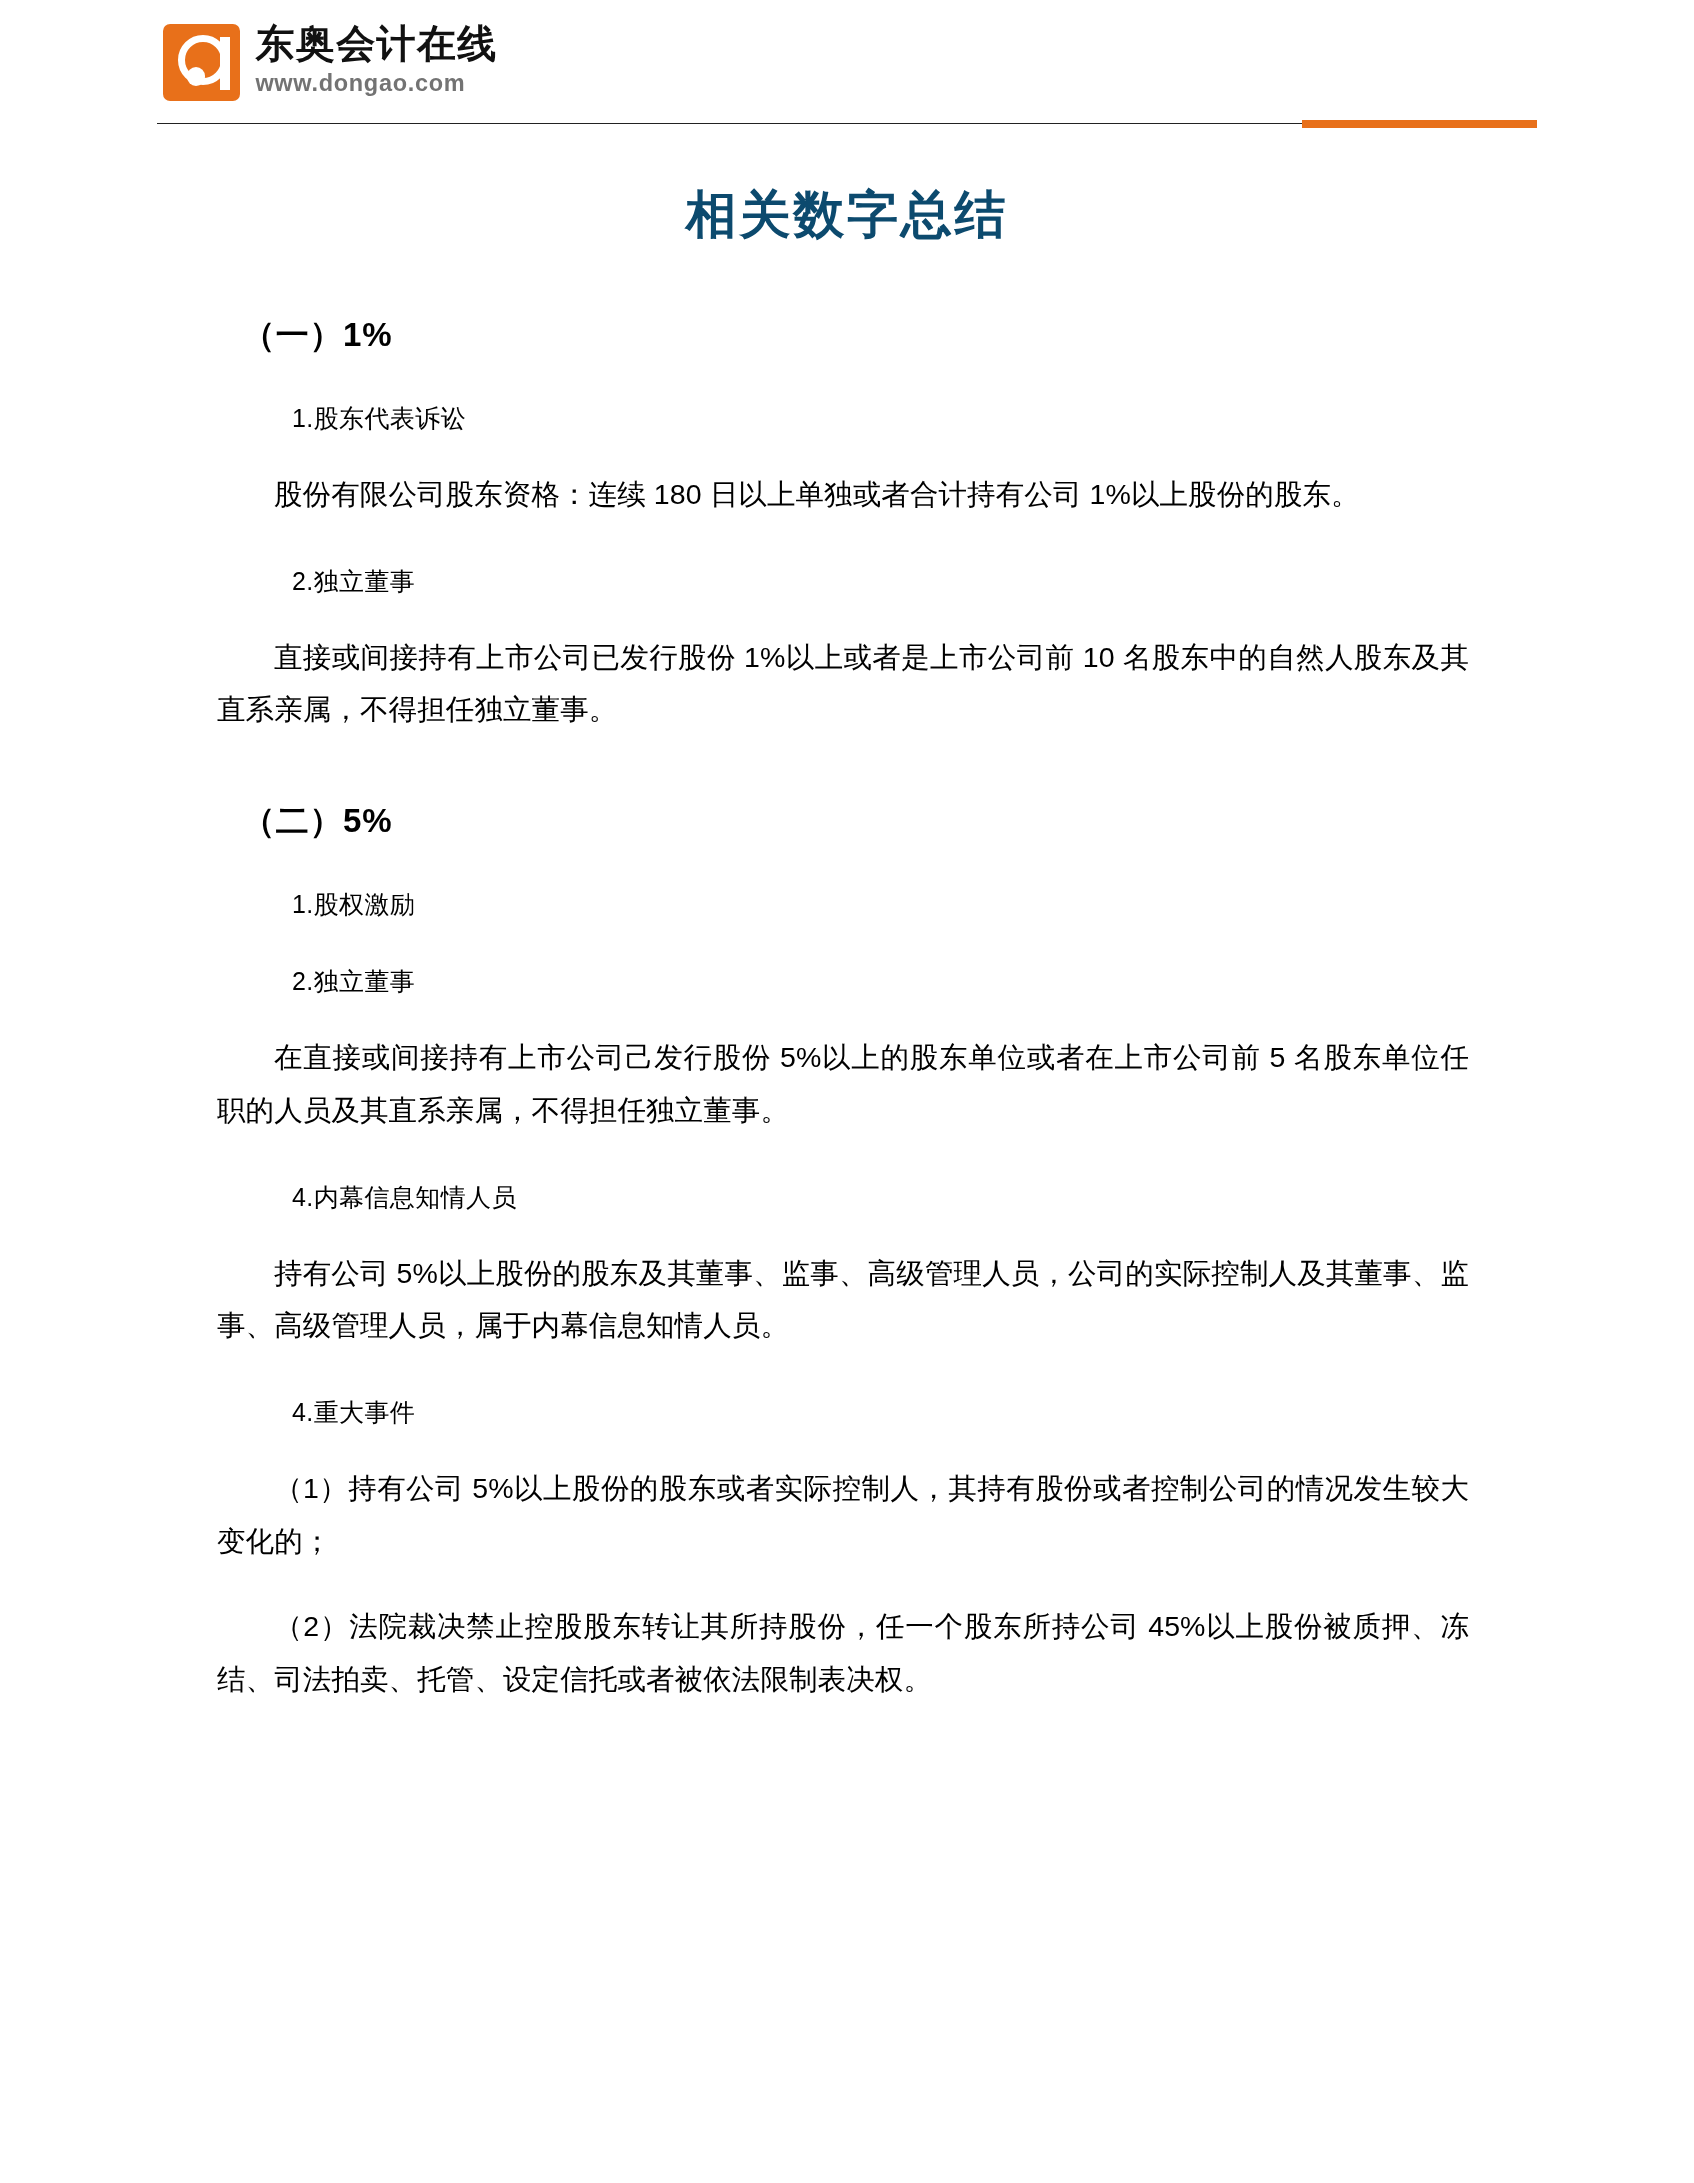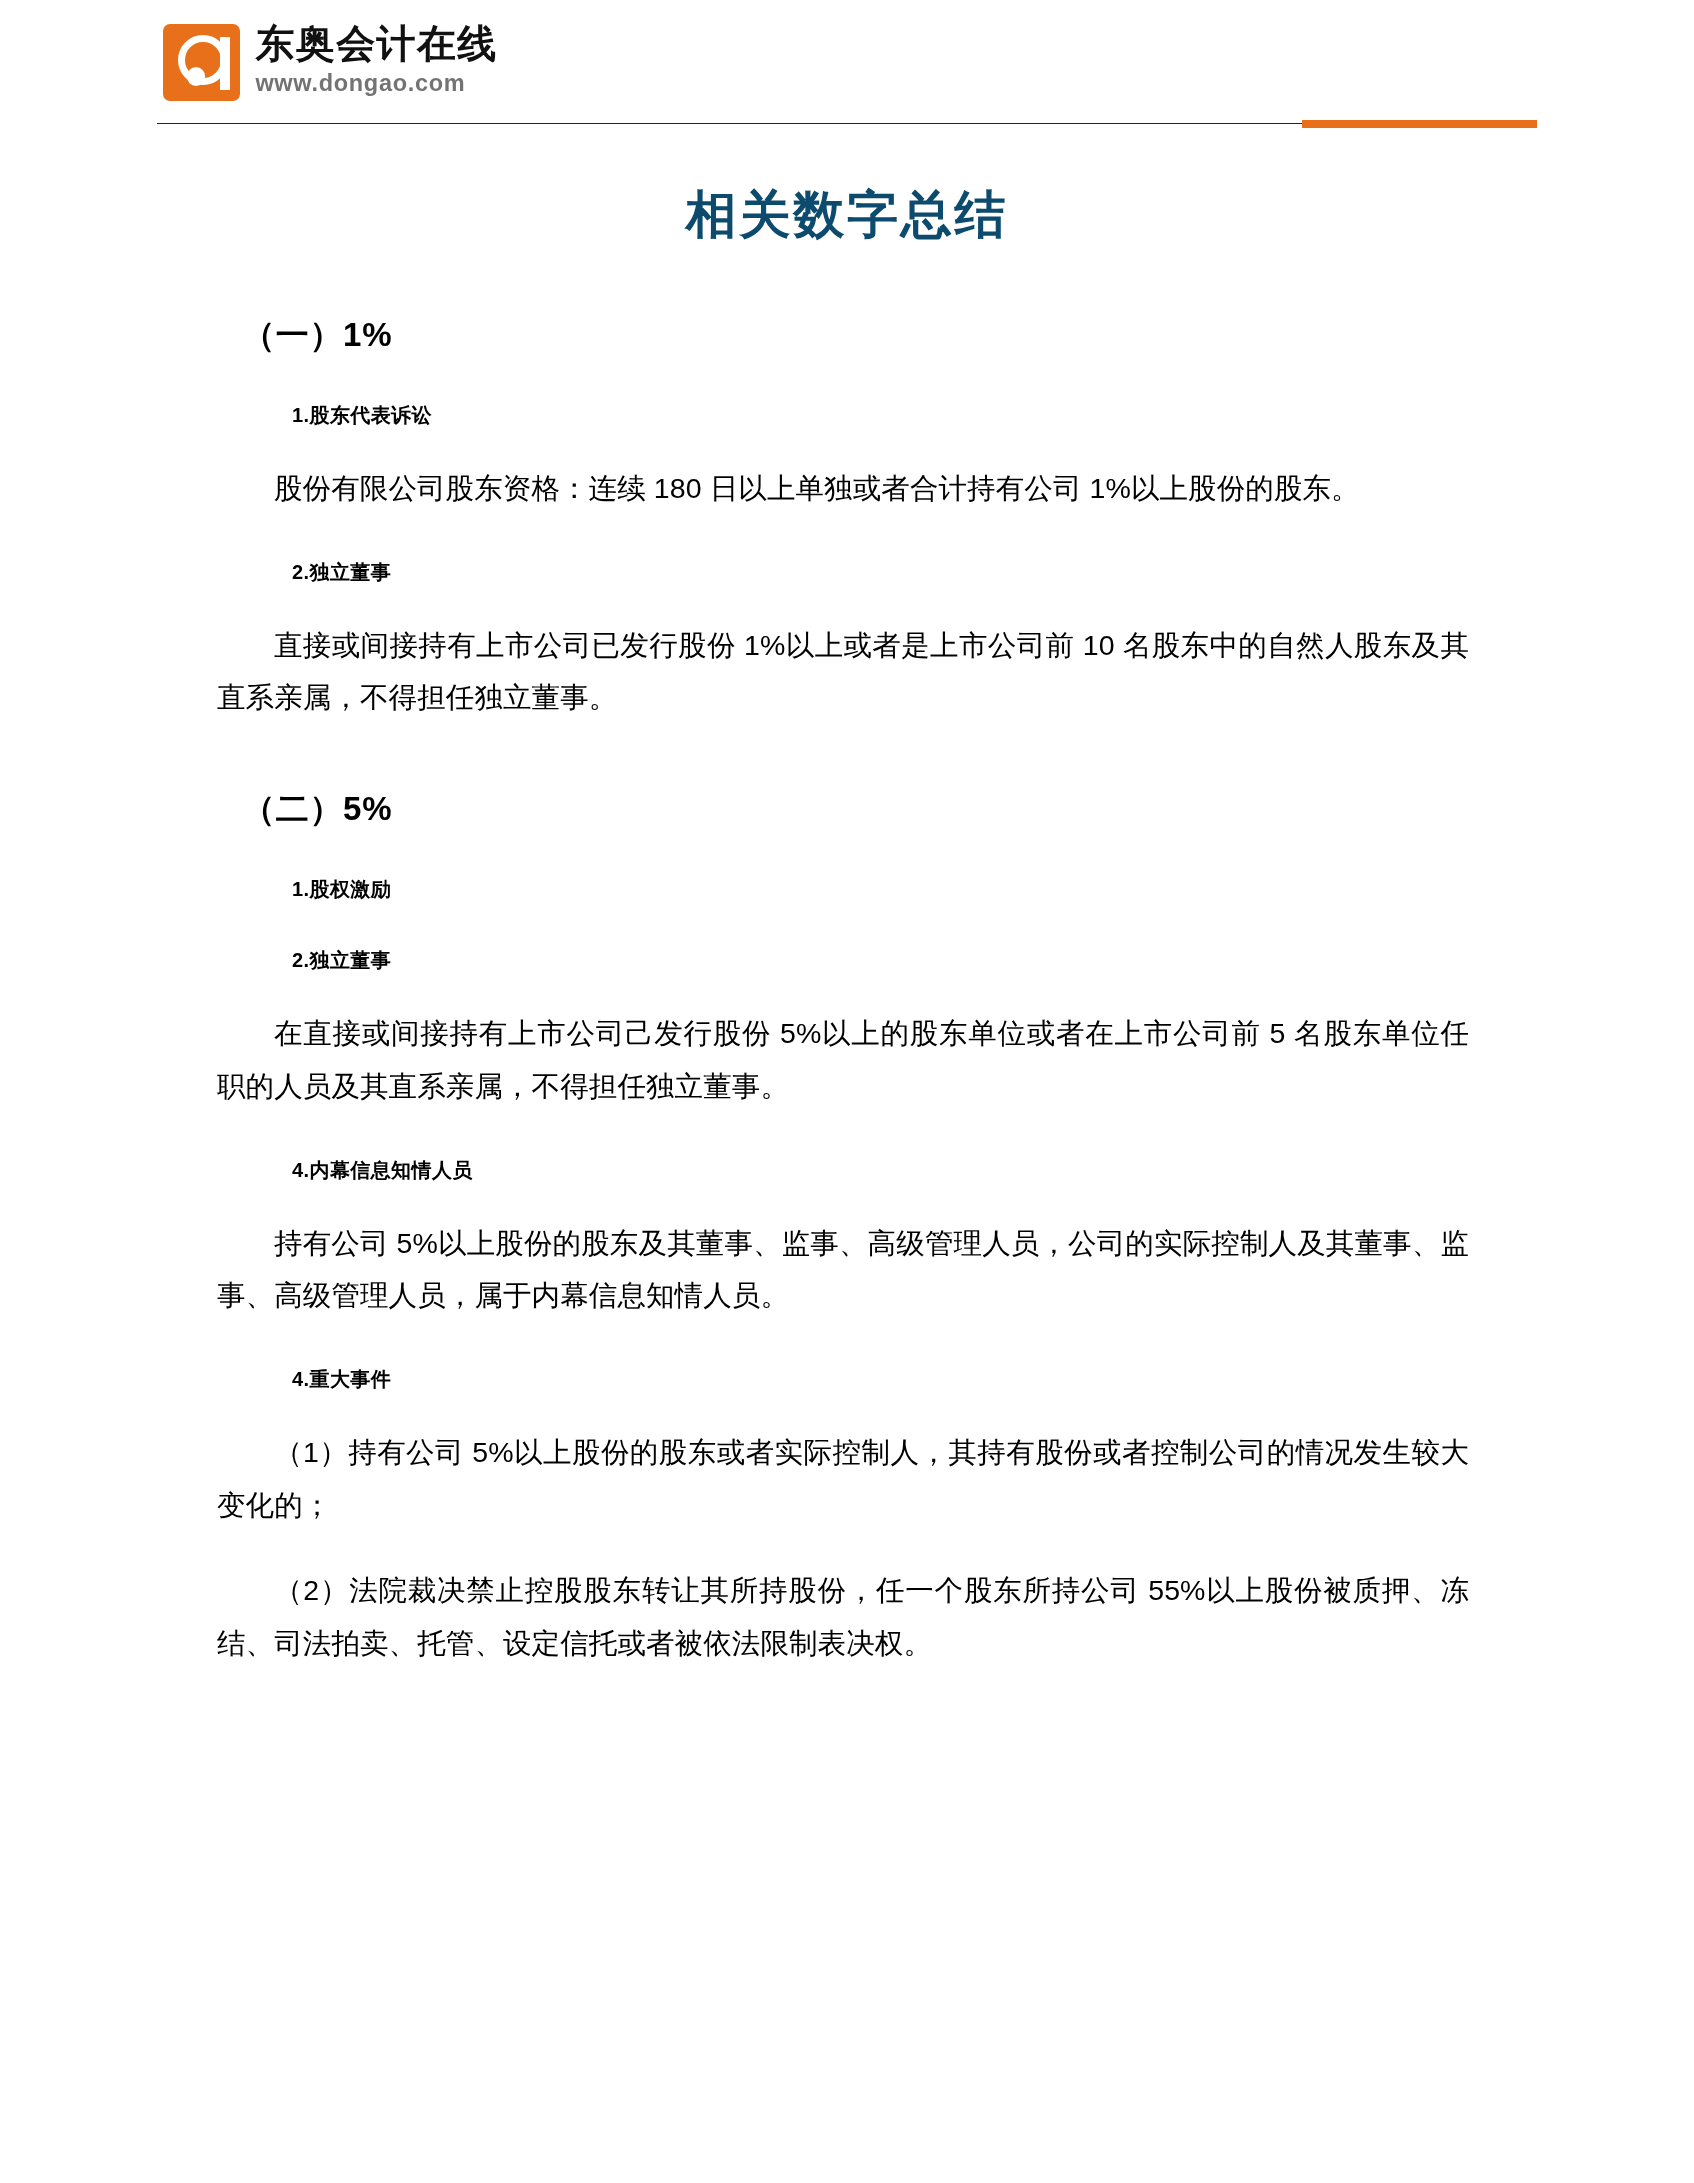--- a/index.html
+++ b/index.html
@@ -120,22 +120,22 @@
   }
 
   .h2 {
     font-size: 33px;
     font-weight: 700;
     margin: 63px 0 0 0;
     padding-left: 85px;
     letter-spacing: 0.7px;
   }
   .h3 {
-    font-size: 20px;
-    font-weight: 700;
+    font-size: 25px;
+    font-weight: 400;
     margin: 44px 0 0 0;
     padding-left: 135px;
     letter-spacing: 0.4px;
   }
   p.para {
     font-size: 28.5px;
     line-height: 1.85;
     margin: 33px 0 0 0;
     text-indent: 57px;
     padding: 0 68px 0 60px;
@@ -184,16 +184,16 @@
   <h3 class="h3">1.股权激励</h3>
 
   <h3 class="h3">2.独立董事</h3>
   <p class="para">在直接或间接持有上市公司己发行股份 5%以上的股东单位或者在上市公司前 5 名股东单位任职的人员及其直系亲属，不得担任独立董事。</p>
 
   <h3 class="h3">4.内幕信息知情人员</h3>
   <p class="para">持有公司 5%以上股份的股东及其董事、监事、高级管理人员，公司的实际控制人及其董事、监事、高级管理人员，属于内幕信息知情人员。</p>
 
   <h3 class="h3">4.重大事件</h3>
   <p class="para nested">（1）持有公司 5%以上股份的股东或者实际控制人，其持有股份或者控制公司的情况发生较大变化的；</p>
-  <p class="para nested">（2）法院裁决禁止控股股东转让其所持股份，任一个股东所持公司 55%以上股份被质押、冻结、司法拍卖、托管、设定信托或者被依法限制表决权。</p>
+  <p class="para nested">（2）法院裁决禁止控股股东转让其所持股份，任一个股东所持公司 45%以上股份被质押、冻结、司法拍卖、托管、设定信托或者被依法限制表决权。</p>
 
 </div>
 
 
 </body></html>

